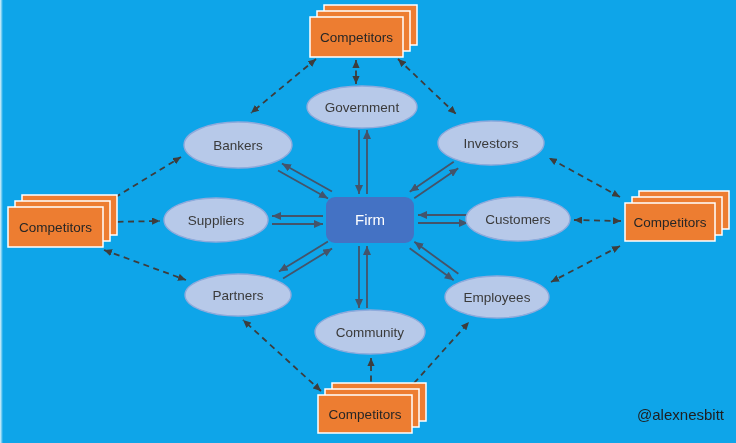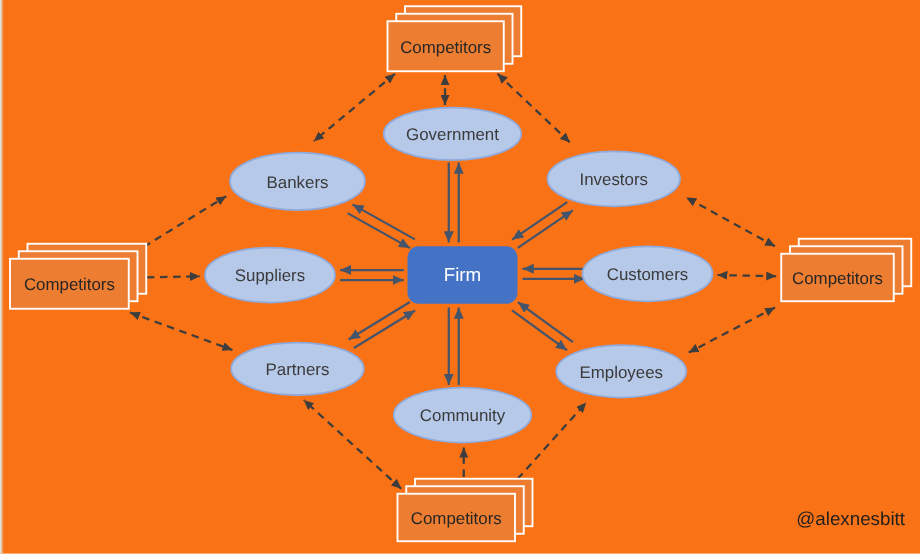--- a/index.html
+++ b/index.html
@@ -1,19 +1,19 @@
 <!DOCTYPE html>
 <html><head>
 <meta charset="utf-8">
 <style>
   html,body{margin:0;padding:0;background:#ffffff;}
   #stage{
     position:relative;
     width:736px;height:443px;
-    background:#f97316;
+    background:#0ea5e9;
     overflow:hidden;
     font-family:"Liberation Sans",sans-serif;
   }
   #stage::before{ 
     content:"";position:absolute;left:0;top:0;width:3px;height:100%;
     background:linear-gradient(to right,#dcf4fb,rgba(255,255,255,0));
     pointer-events:none;
   }
   svg{display:block;}
   .node-label{

